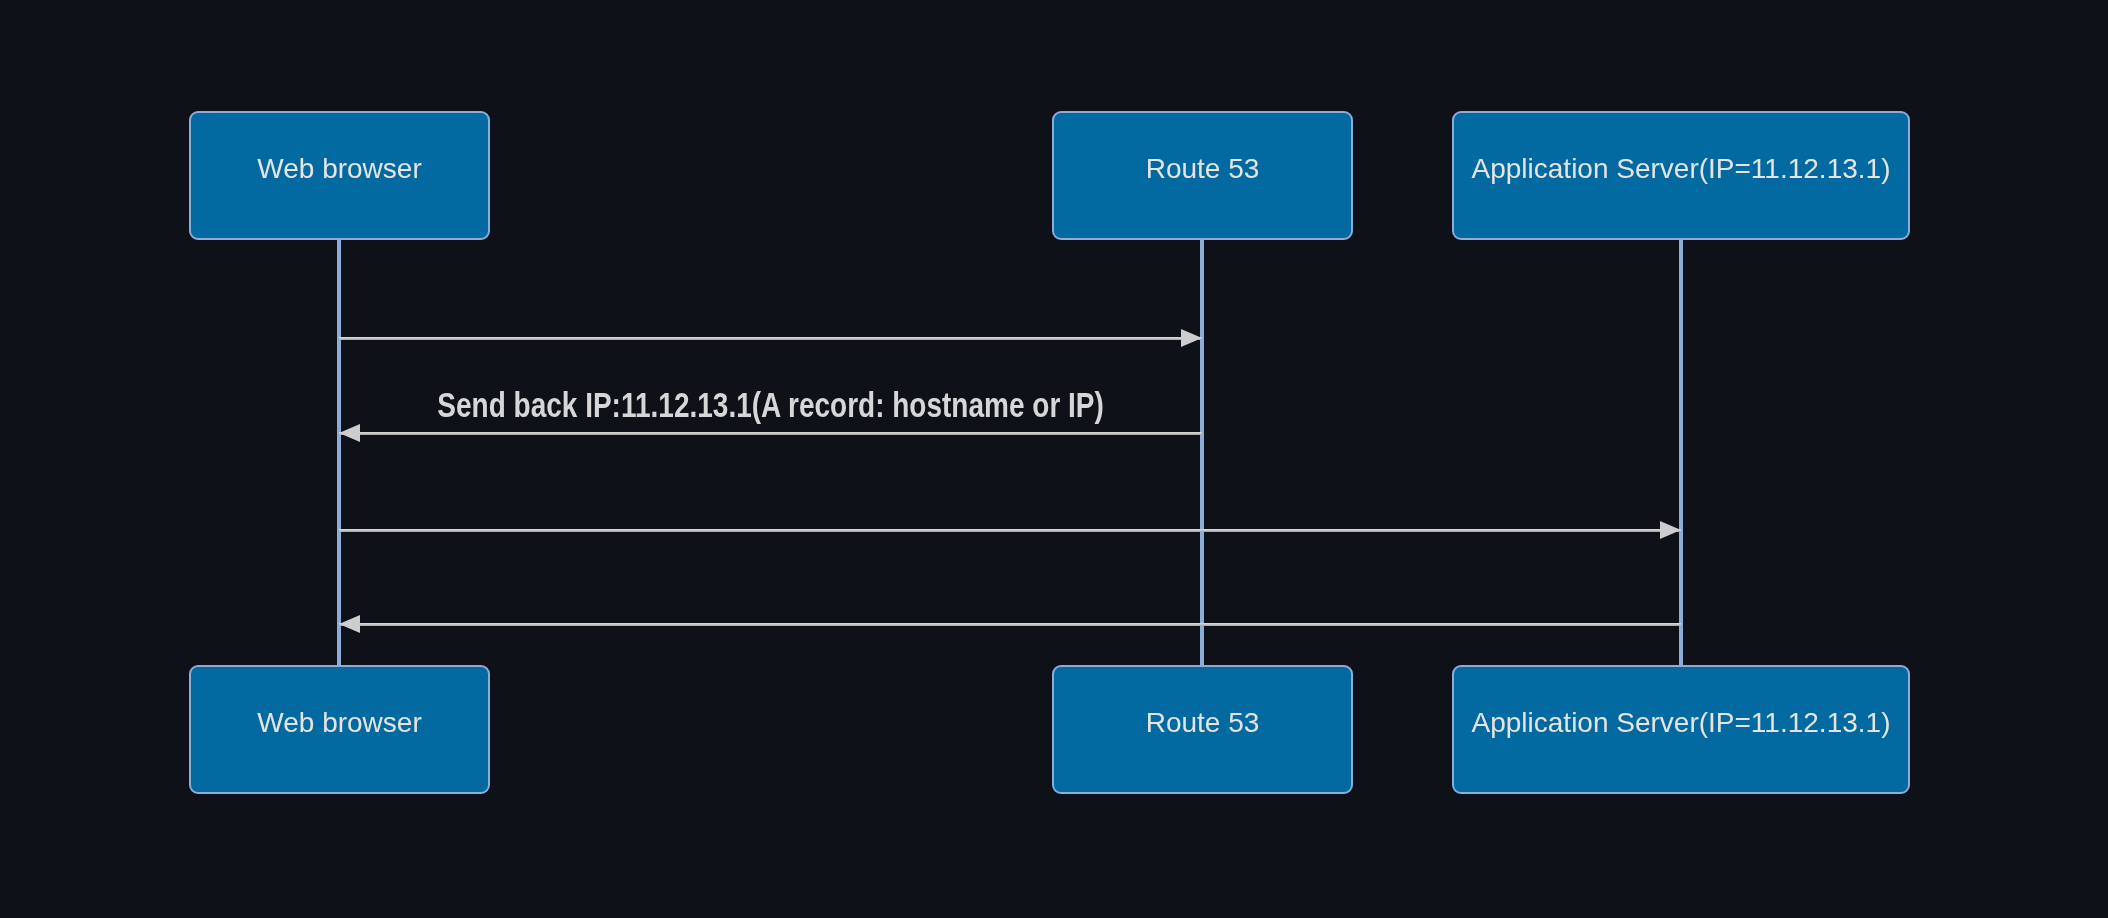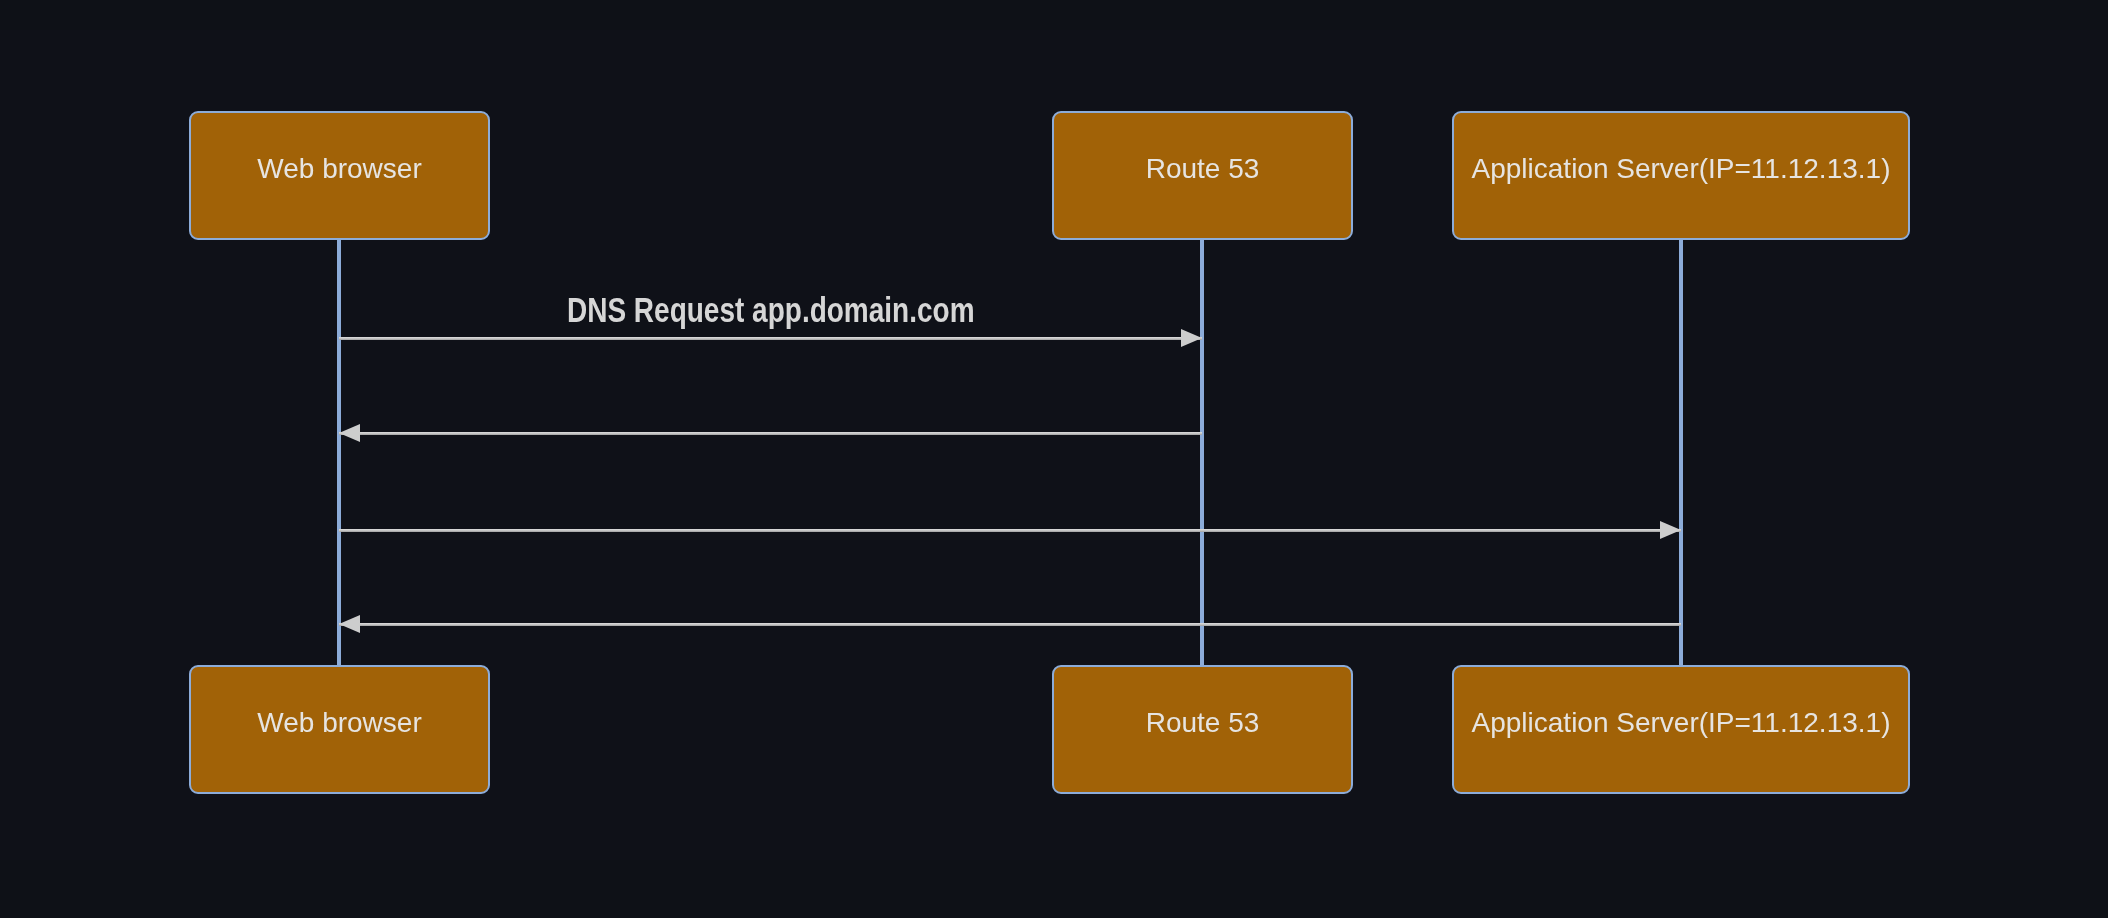--- a/index.html
+++ b/index.html
@@ -23,21 +23,21 @@
     width: 100%; height: 830px;
     background: #10131a;
     opacity: 0.55;
     pointer-events: none;
   }
 
   .actor-box {
     position: absolute;
     box-sizing: border-box;
     height: 129px;
-    background: #a16207;
+    background: #0369a1;
     border: 2px solid #8cacd9;
     border-radius: 9px;
     display: flex;
     align-items: center;
     justify-content: center;
     padding-bottom: 14px;
     z-index: 3;
   }
   .actor-label {
     color: #e6e4e1;
@@ -113,26 +113,26 @@
   <div class="actor-box" style="left:189px; top:665px; width:301px;">
     <span class="actor-label">Web browser</span>
   </div>
   <div class="actor-box" style="left:1052px; top:665px; width:301px;">
     <span class="actor-label">Route 53</span>
   </div>
   <div class="actor-box" style="left:1452px; top:665px; width:458px;">
     <span class="actor-label">Application Server(IP=11.12.13.1)</span>
   </div>
 
-  <div class="msg-label" style="left:339px; top:284px; width:863px;">
-    <span>DNS Request app.domain.com</span>
-  </div>
   <div class="msg-line" style="left:339px; top:337px; width:863px;"></div>
   <div class="arrowhead right" style="left:1181px; top:329px;"></div>
 
+  <div class="msg-label" style="left:339px; top:379px; width:863px;">
+    <span>Send back IP:11.12.13.1(A record: hostname or IP)</span>
+  </div>
   <div class="msg-line" style="left:339px; top:432px; width:863px;"></div>
   <div class="arrowhead left" style="left:339px; top:424px;"></div>
 
   <div class="msg-line" style="left:339px; top:529px; width:1342px;"></div>
   <div class="arrowhead right" style="left:1660px; top:521px;"></div>
 
   <div class="msg-line" style="left:339px; top:623px; width:1342px;"></div>
   <div class="arrowhead left" style="left:339px; top:615px;"></div>
 
 </div>

